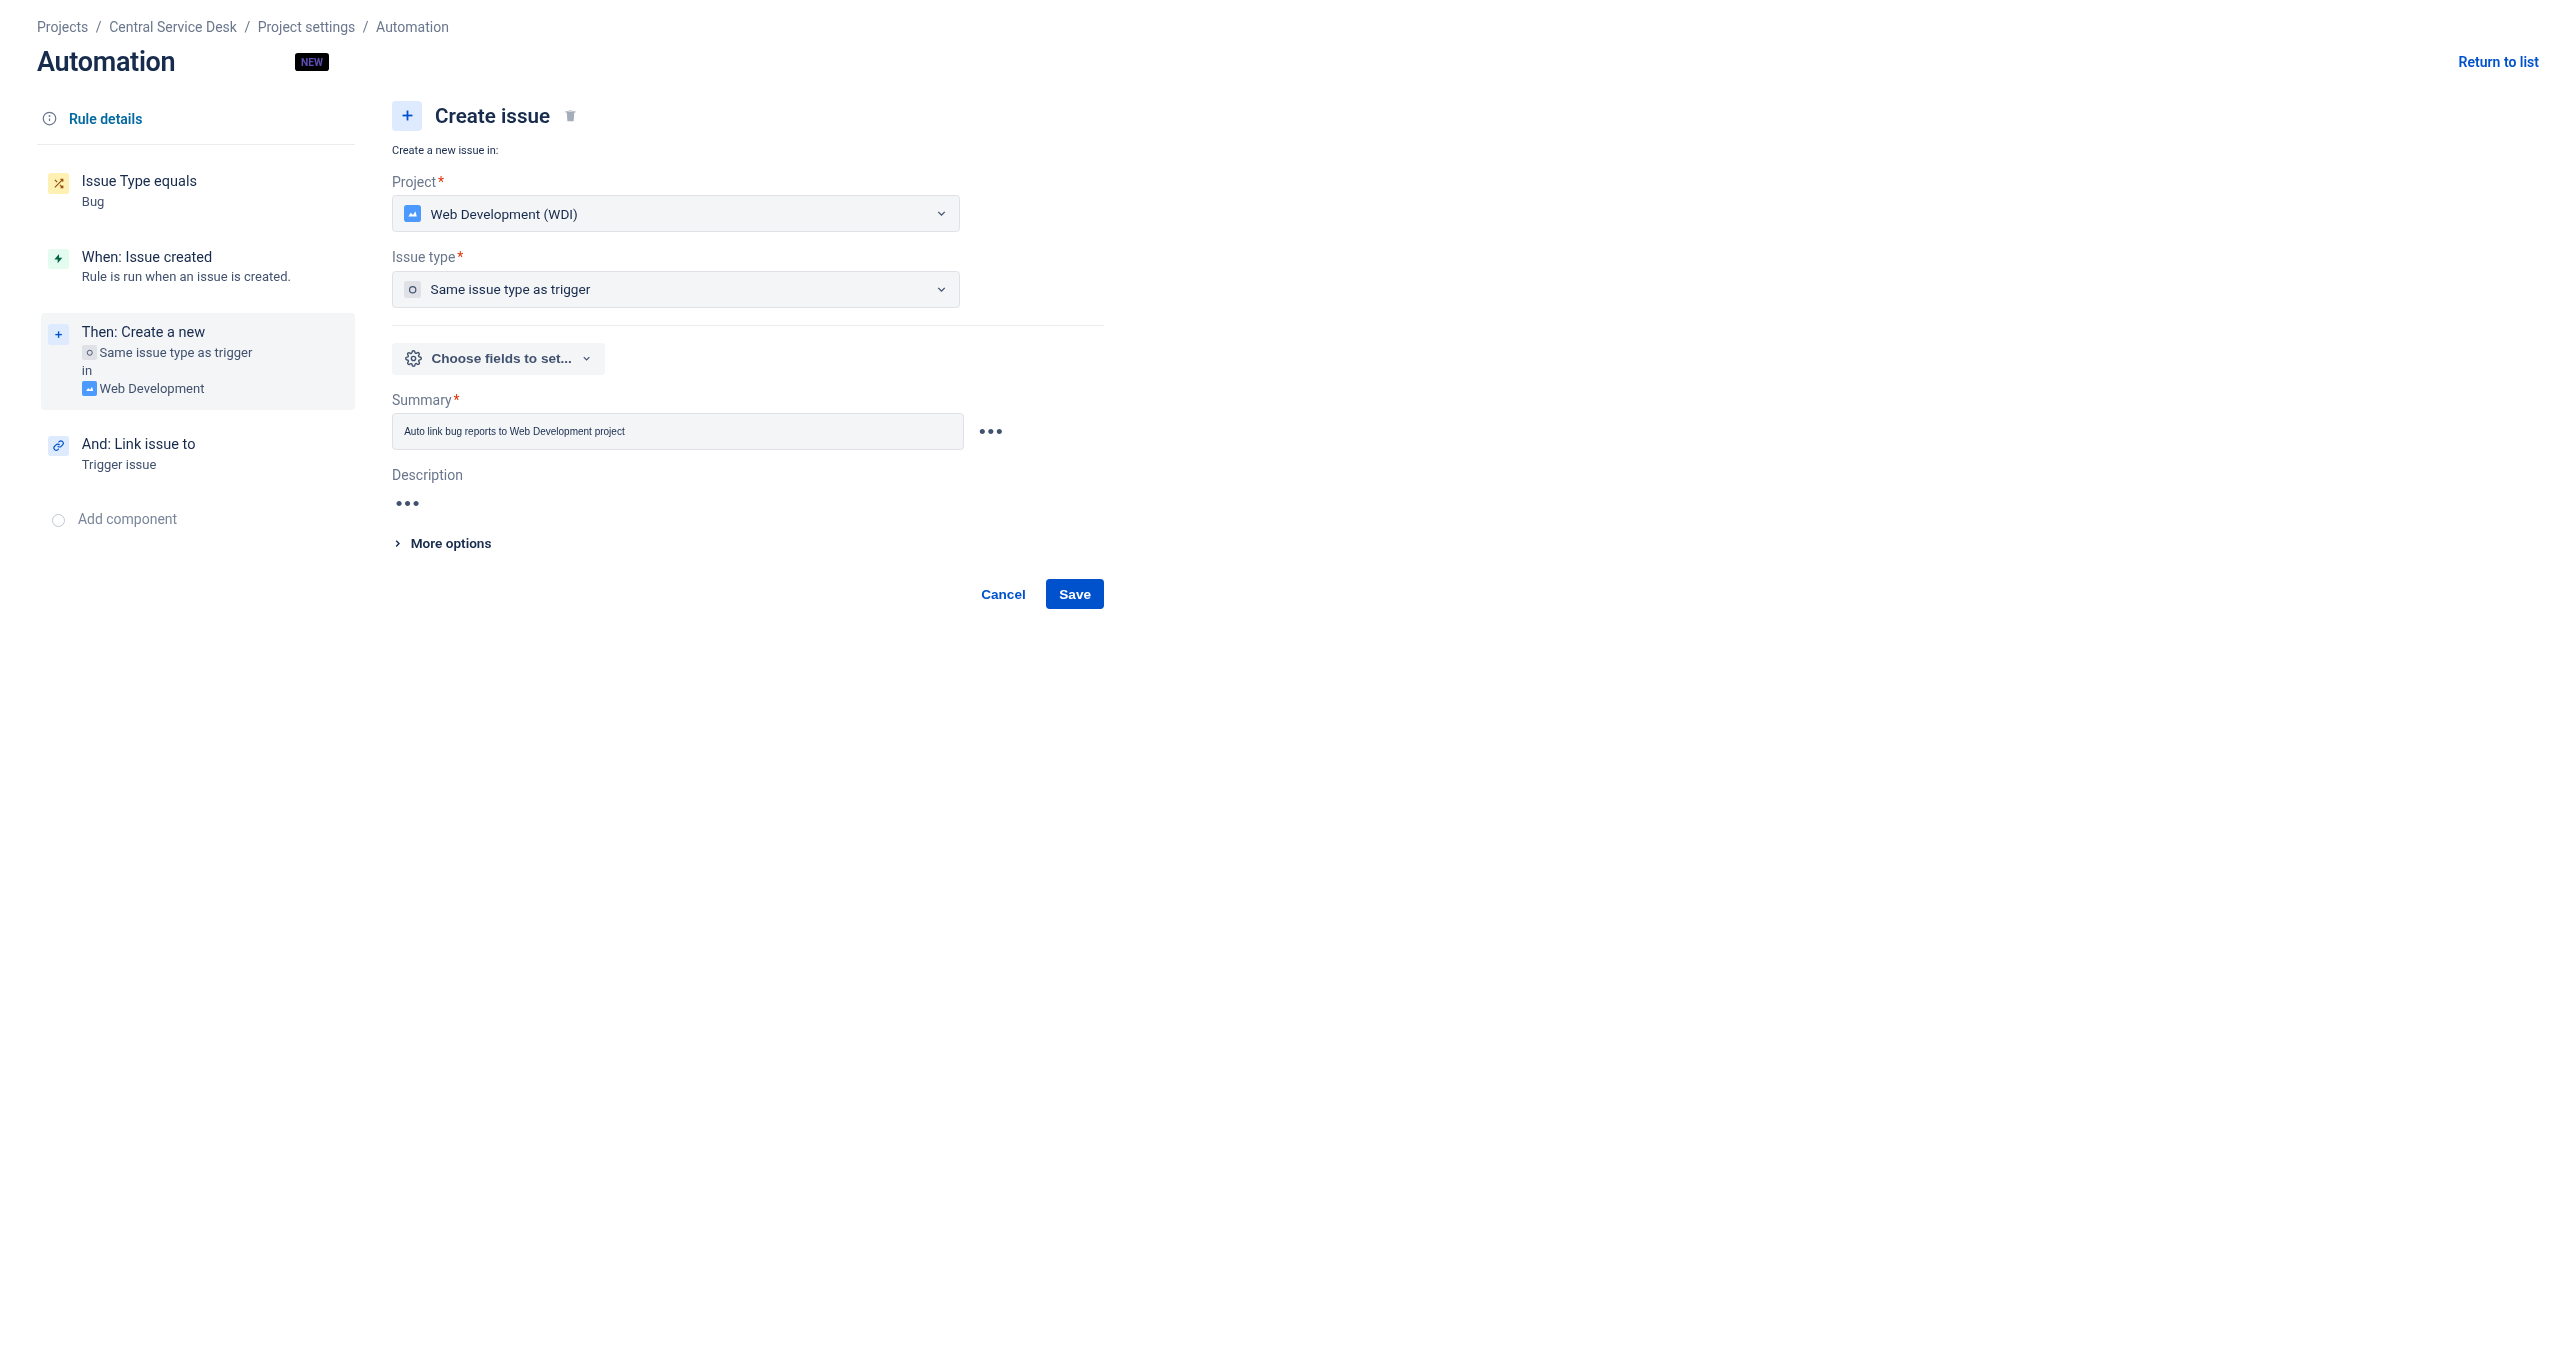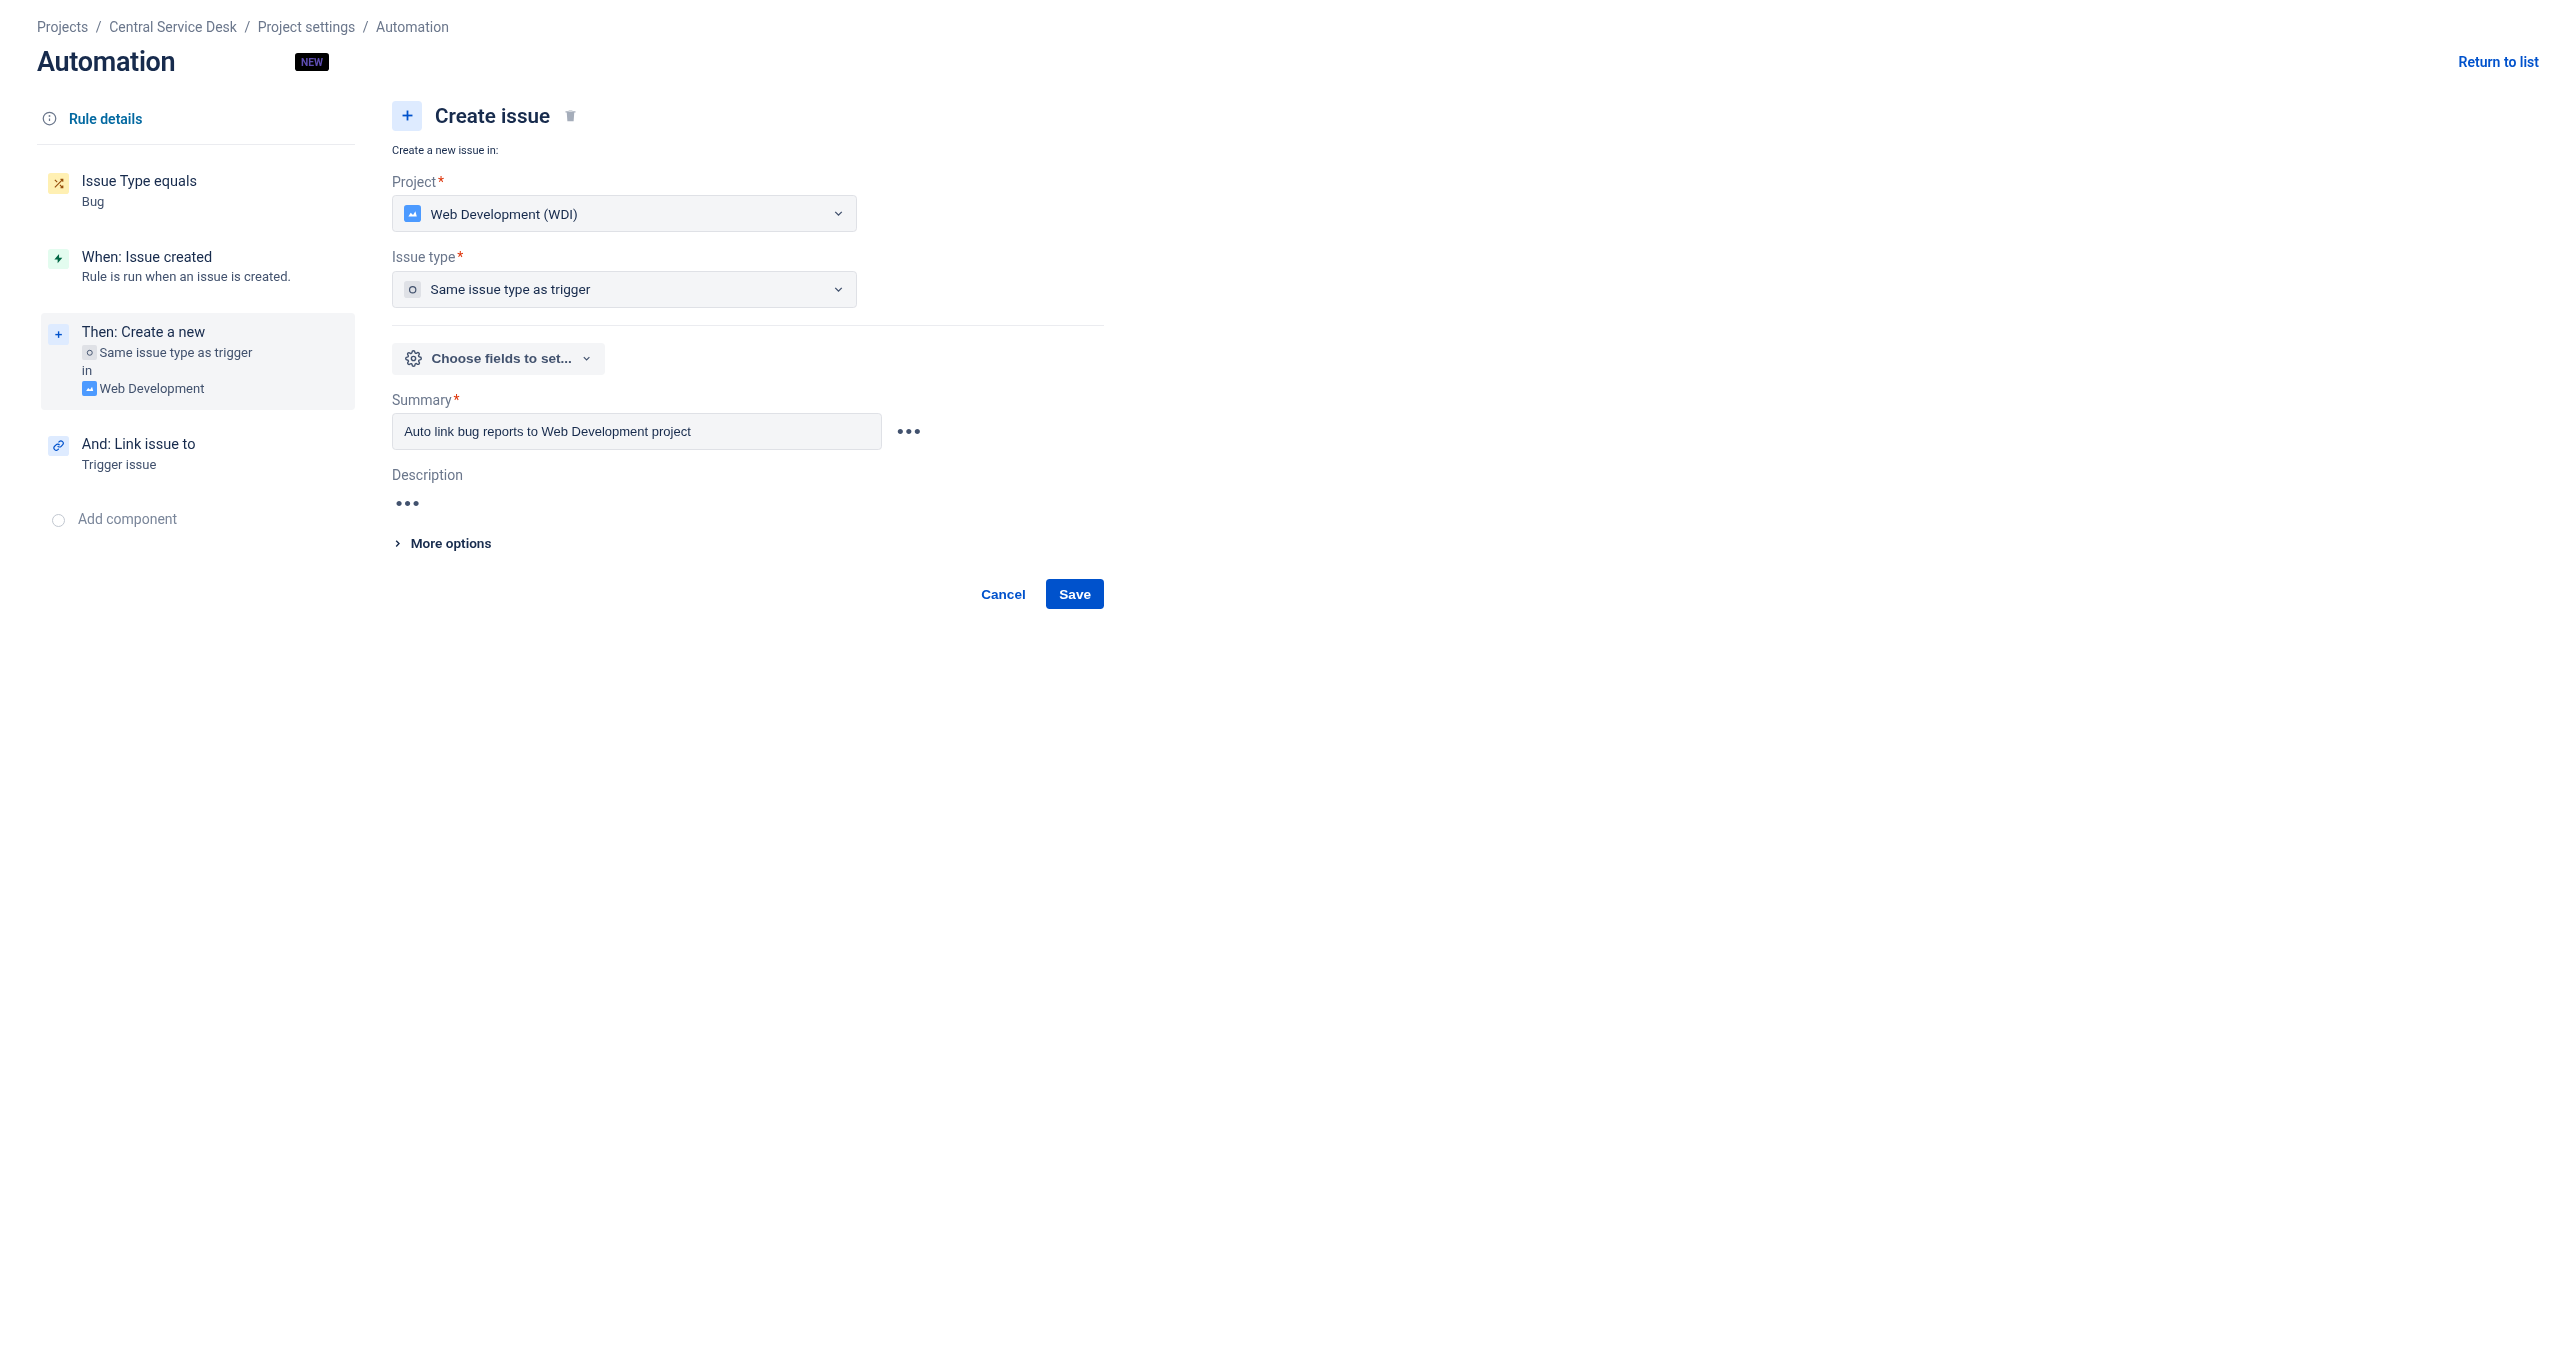--- a/index.html
+++ b/index.html
@@ -198,21 +198,21 @@
     .select-box {
       background: #F4F5F7;
       border: 0.9px solid #DFE1E6;
       border-radius: 3.7px;
       padding: 7.5px 11.2px;
       display: flex;
       align-items: center;
       justify-content: space-between;
       cursor: pointer;
       height: 37px;
-      width: 465px;
+      width: 568px;
     }
     .select-box .left {
       display: flex; align-items: center; gap: 9.4px;
     }
     .select-box .sq-icon {
       width: 17px; height: 17px; border-radius: 2.8px;
       display: flex; align-items: center; justify-content: center;
       font-size: 10.3px;
     }
     .sq-blue { background: #4C9AFF; }
@@ -244,23 +244,23 @@
     .field-row {
       display: flex;
       align-items: center;
       gap: 11.2px;
     }
     .text-input {
       background: #F4F5F7;
       border: 0.9px solid #DFE1E6;
       border-radius: 3.7px;
       padding: 8.4px 11.2px;
-      font-size: 13px;
-      color: #172B4D;
-      width: 490px;
+      font-size: 10px;
+      color: #172B4D;
+      width: 572px;
       height: 37px;
     }
     .text-input::placeholder { color: #7A869A; }
     .ellipsis-btn {
       background: none;
       border: none;
       color: #42526E;
       cursor: pointer;
       font-size: 19px;
       padding: 3.7px;

